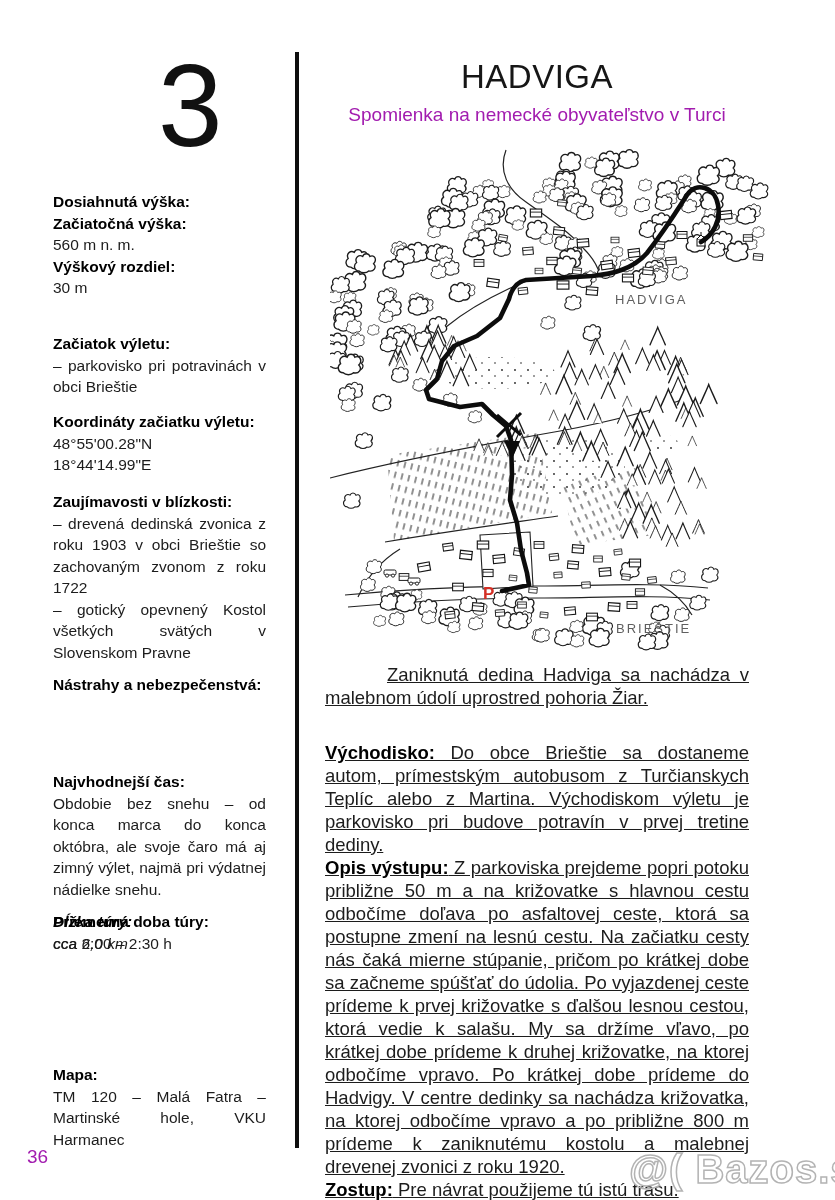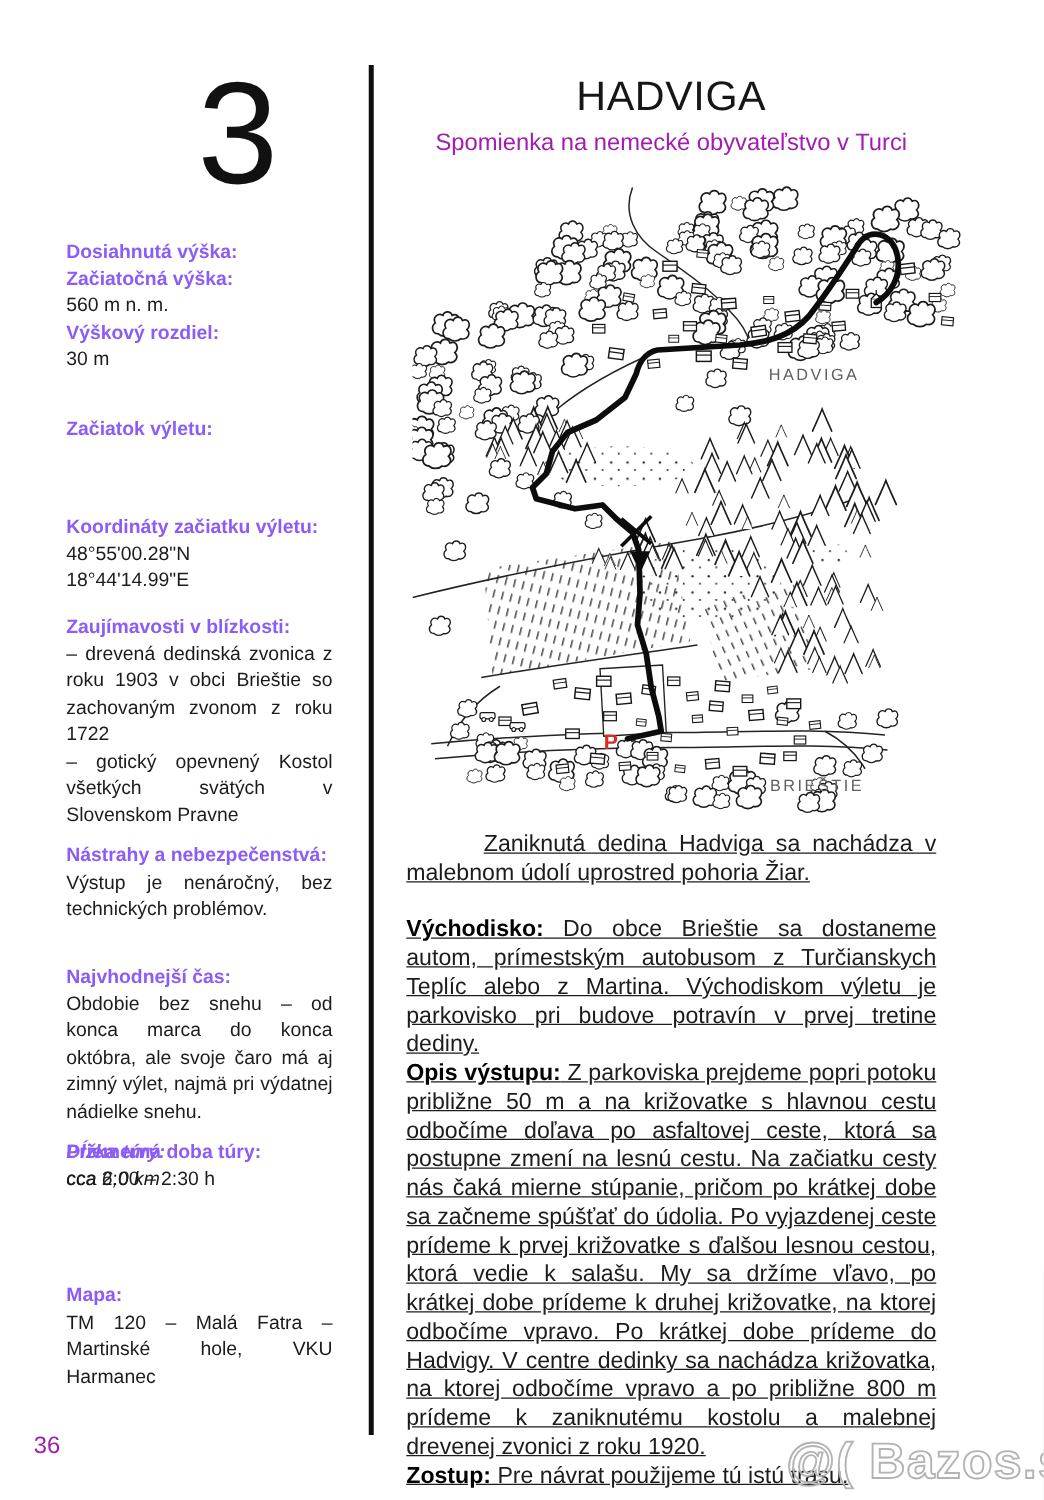--- a/index.html
+++ b/index.html
@@ -6,26 +6,26 @@
   .page{position:relative;width:835px;height:1200px;background:#ffffff;overflow:hidden;
         font-family:"Liberation Sans",sans-serif;color:#1c1c1c;}
   .chapter-number{position:absolute;left:158px;top:56px;font-size:116px;line-height:100px;
         font-weight:400;color:#111;}
   .divider{position:absolute;left:295px;top:52px;width:4px;height:1096px;background:#0e0e0e;}
   .header{position:absolute;left:325px;top:58px;width:424px;text-align:center;}
   .title{font-size:33px;line-height:38px;font-weight:400;letter-spacing:0.5px;color:#161616;}
   .subtitle{font-size:19px;line-height:24px;margin-top:7px;color:#a21caf;}
   .sidebar{position:absolute;left:53px;top:0;width:213px;}
   .sb-group{position:absolute;left:0;width:213px;font-size:15.5px;line-height:21.5px;}
-  .sb-head{font-weight:700;color:#8b5cf6;}
+  .sb-head{font-weight:700;color:#000000;}
   .sb-item{text-align:justify;}
   .body-col{position:absolute;left:325px;top:663px;width:424px;font-size:18.5px;line-height:23px;text-decoration:underline;}
   .body-col p{margin:0;text-align:justify;}
   .body-col p.intro{text-indent:62px;}
-  .body-col p.gap-before{margin-top:22px;}
+  .body-col p.gap-before{margin-top:32px;}
   .body-col b{color:#000;}
   .page-number{position:absolute;left:27px;top:1146px;font-size:19px;color:#a21caf;}
   .watermark{position:absolute;left:629px;top:1148px;font-size:40px;line-height:42px;
         letter-spacing:1px;color:transparent;-webkit-text-stroke:1.5px #b3b3b3;
         font-weight:700;white-space:nowrap;}
   .map-wrap{position:absolute;left:330px;top:145px;width:485px;height:515px;}
   svg text.map-label{font-family:"Liberation Sans",sans-serif;font-size:13px;letter-spacing:2px;fill:#5f5f5f;}
   svg text.p-label{font-family:"Liberation Sans",sans-serif;font-size:17px;font-weight:700;}
 </style>
 </head>
@@ -505,48 +505,48 @@
   <div class="sidebar">
       <div class="sb-group" style="top: 191px;">
         <div class="sb-head">Dosiahnutá výška:</div>
         <div class="sb-head">Začiatočná výška:</div>
         <div class="sb-item">560 m n. m.</div>
         <div class="sb-head">Výškový rozdiel:</div>
         <div class="sb-item">30 m</div>
       </div>
       <div class="sb-group" style="top: 333px;">
         <div class="sb-head">Začiatok výletu:</div>
+        <div class="sb-item">– parkovisko pri potravinách v obci Brieštie</div>
       </div>
       <div class="sb-group" style="top: 411px;">
         <div class="sb-head">Koordináty začiatku výletu:</div>
         <div class="sb-item">48°55'00.28"N</div>
         <div class="sb-item">18°44'14.99"E</div>
       </div>
       <div class="sb-group" style="top: 491px;">
         <div class="sb-head">Zaujímavosti v blízkosti:</div>
         <div class="sb-item">– drevená dedinská zvonica z roku 1903 v obci Brieštie so zachovaným zvonom z roku 1722</div>
         <div class="sb-item">– gotický opevnený Kostol všetkých svätých v Slovenskom Pravne</div>
       </div>
       <div class="sb-group" style="top: 674px;">
         <div class="sb-head">Nástrahy a nebezpečenstvá:</div>
-        <div class="sb-item">Výstup je nenáročný, bez technických problémov.</div>
       </div>
       <div class="sb-group" style="top: 771px;">
         <div class="sb-head">Najvhodnejší čas:</div>
         <div class="sb-item">Obdobie bez snehu – od konca marca do konca októbra, ale svoje čaro má aj zimný výlet, najmä pri výdatnej nádielke snehu.</div>
       </div>
       <div class="sb-group" style="top: 911px; font-style: italic;">
         <div class="sb-head">Dĺžka túry:</div>
         <div class="sb-item">cca 6,0 km</div>
       </div>
       <div class="sb-group" style="top: 911px;">
         <div class="sb-head">Priemerná doba túry:</div>
         <div class="sb-item">cca 2:00 – 2:30 h</div>
       </div>
-      <div class="sb-group" style="top: 1026px;">
+      <div class="sb-group" style="top: 1064px;">
         <div class="sb-head">Mapa:</div>
         <div class="sb-item">TM 120 – Malá Fatra – Martinské hole, VKU Harmanec</div>
       </div>
     </div>
 
   <div class="body-col">
       <p class="intro">Zaniknutá dedina Hadviga sa nachádza v malebnom údolí uprostred pohoria Žiar.</p>
       <p class="gap-before"><b>Východisko:</b> Do obce Brieštie sa dostaneme autom, prímestským autobusom z Turčianskych Teplíc alebo z Martina. Východiskom výletu je parkovisko pri budove potravín v prvej tretine dediny.</p>
       <p><b>Opis výstupu:</b> Z parkoviska prejdeme popri potoku približne 50 m a na križovatke s hlavnou cestu odbočíme doľava po asfaltovej ceste, ktorá sa postupne zmení na lesnú cestu. Na začiatku cesty nás čaká mierne stúpanie, pričom po krátkej dobe sa začneme spúšťať do údolia. Po vyjazdenej ceste prídeme k prvej križovatke s ďalšou lesnou cestou, ktorá vedie k salašu. My sa držíme vľavo, po krátkej dobe prídeme k druhej križovatke, na ktorej odbočíme vpravo. Po krátkej dobe prídeme do Hadvigy. V centre dedinky sa nachádza križovatka, na ktorej odbočíme vpravo a po približne 800 m prídeme k zaniknutému kostolu a malebnej drevenej zvonici z roku 1920.</p>
       <p><b>Zostup:</b> Pre návrat použijeme tú istú trasu.</p>

